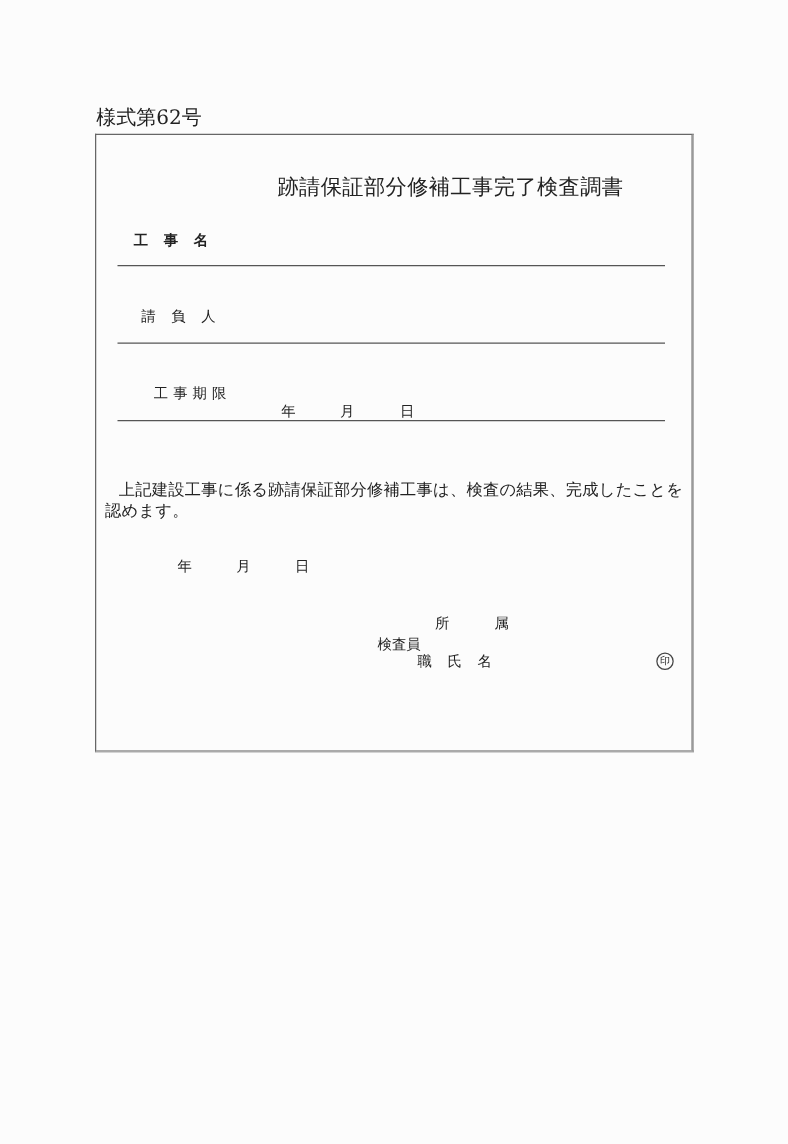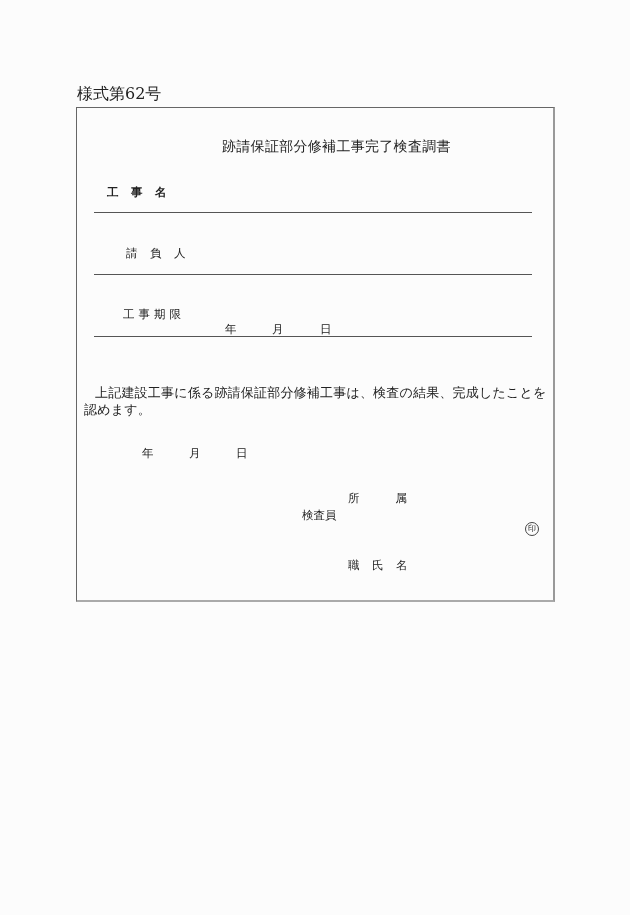--- a/index.html
+++ b/index.html
@@ -14,21 +14,21 @@
     .abs { position: absolute; white-space: nowrap; }
     .form-number { left: 77px; top: 84px; font-size: 16px; }
     .frame {
       position: absolute; left: 76px; top: 107px;
       width: 479px; height: 495px;
       border: 1px solid #666;
       border-right: 2px solid #999;
       border-bottom: 2px solid #aaa;
       box-sizing: border-box;
     }
-    .title { left: 222px; top: 138px; font-size: 14px; letter-spacing: 0.3px; }
+    .title { left: 222px; top: 138px; font-size: 17px; letter-spacing: 0.3px; }
     .label { font-size: 11.5px; }
     .underline { position: absolute; left: 94px; width: 438px; height: 0; border-top: 1.2px solid #555; }
     .spaced-wide span { display: inline-block; width: 24px; }
     .spaced-narrow span { display: inline-block; width: 15.5px; }
     .body-text { left: 84px; top: 384px; width: 468px; font-size: 13px; line-height: 17px; white-space: normal; text-indent: 11px; letter-spacing: 0.2px; }
     .date-part { font-size: 11.5px; }
     .seal {
       position: absolute; left: 525px; top: 522px;
       width: 12px; height: 12px;
       border: 1px solid #444; border-radius: 50%;
@@ -43,21 +43,21 @@
 <div class="frame"></div>
 
 <div class="abs title">跡請保証部分修補工事完了検査調書</div>
 
 <div class="abs label spaced-wide" style="left:107px; top:185px;font-weight:bold;">
   <span>工</span><span>事</span><span>名</span>
 </div>
 <div class="abs label" style="left:200px; top:185px;"></div>
 <div class="underline" style="top:212px;"></div>
 
-<div class="abs label spaced-wide" style="left:110px; top:246px;padding-left:16px;">
+<div class="abs label spaced-wide" style="left:97px; top:246px;padding-left:16px;">
   <span>請</span><span>負</span><span>人</span>
 </div>
 <div class="abs label" style="left:200px; top:246px;"></div>
 <div class="underline" style="top:274px;"></div>
 
 <div class="abs label spaced-narrow" style="left:123px; top:307px;">
   <span>工</span><span>事</span><span>期</span><span>限</span>
 </div>
 <div class="abs date-part" style="left:225px; top:322px;">年</div>
 <div class="abs date-part" style="left:272px; top:322px;">月</div>
@@ -67,16 +67,16 @@
 <div class="abs body-text">上記建設工事に係る跡請保証部分修補工事は、検査の結果、完成したことを認めます。</div>
 
 <div class="abs date-part" style="left:142px; top:446px;">年</div>
 <div class="abs date-part" style="left:189px; top:446px;">月</div>
 <div class="abs date-part" style="left:236px; top:446px;">日</div>
 
 <div class="abs label" style="left:348px; top:491px;">
   <span>所</span><span style="display:inline-block; width:36px;"></span><span>属</span>
 </div>
 <div class="abs label" style="left:302px; top:508px;">検査員</div>
-<div class="abs label spaced-wide" style="left:348px; top:522px;margin-top:36px;">
+<div class="abs label spaced-wide" style="left:334px; top:522px;">
   <span>職</span><span>氏</span><span>名</span>
 </div>
 <div class="seal">印</div>
 
 </body></html>

